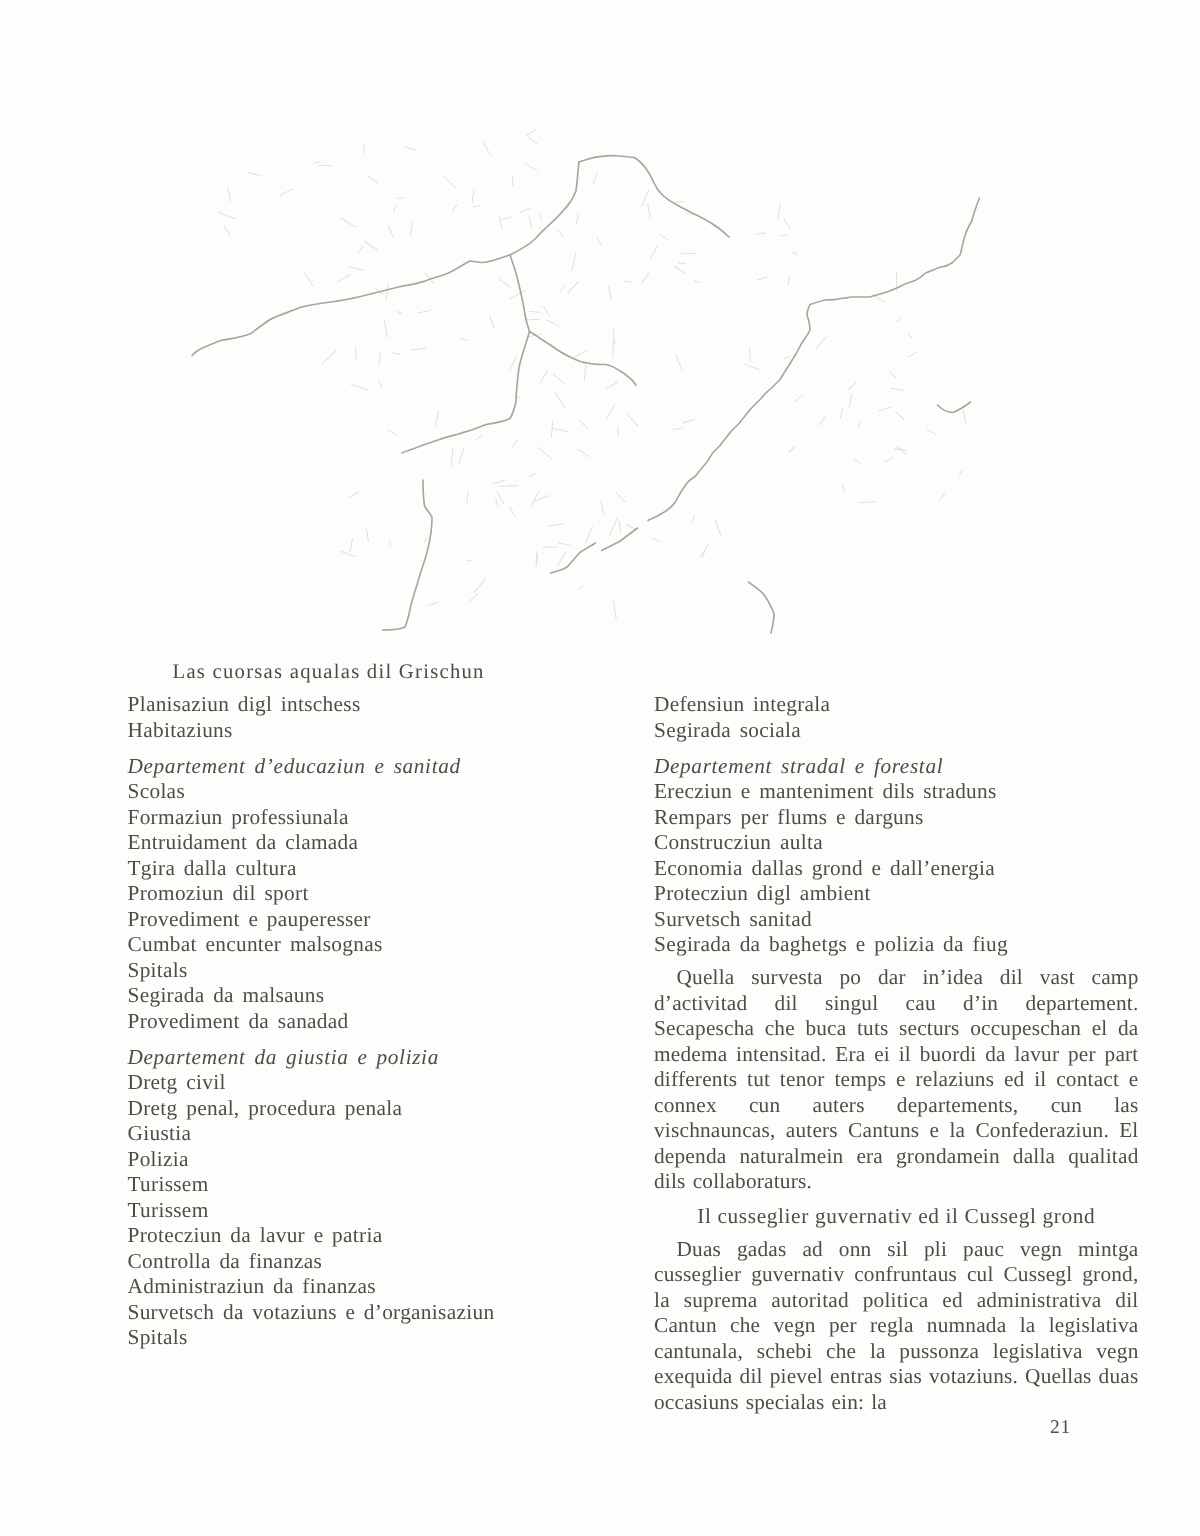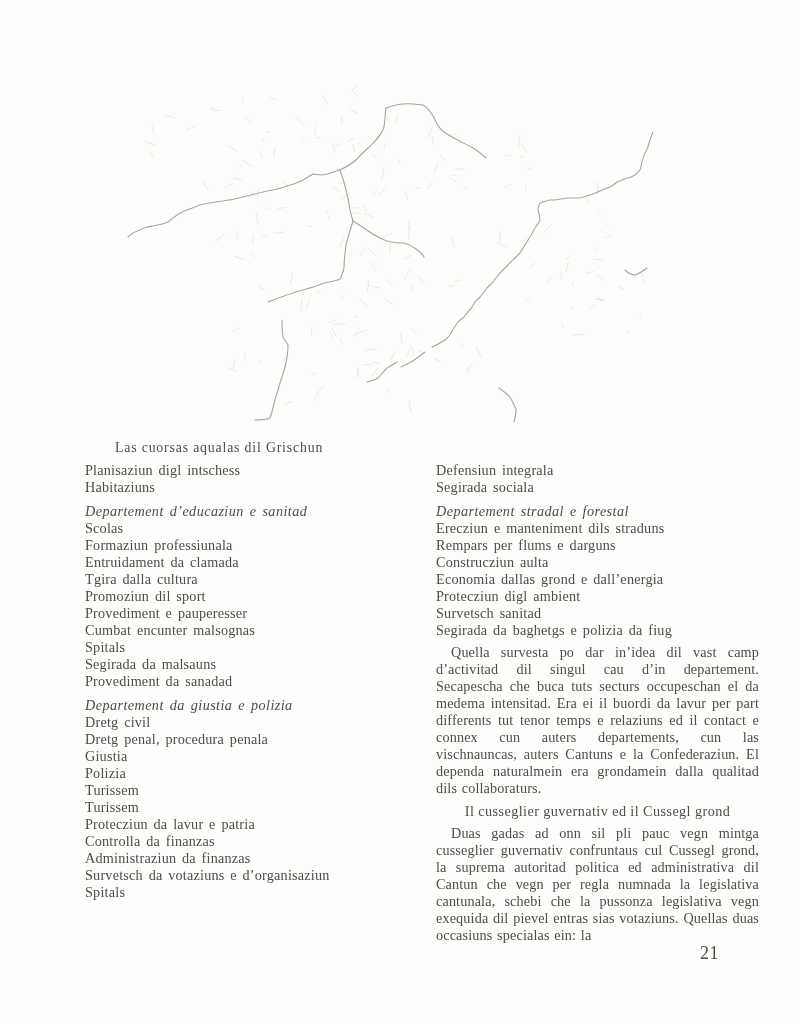--- a/index.html
+++ b/index.html
@@ -29,21 +29,21 @@
     font-style:italic;margin-top:7px;letter-spacing:.03em;word-spacing:2px;
   }
   .para{
     margin:5px 0 0 0;text-align:justify;text-indent:15px;
     letter-spacing:.01em;word-spacing:1px;line-height:17px;
   }
   .subheading{
     text-align:center;margin-top:6px;letter-spacing:.03em;
   }
   .page-number{
-    position:absolute;left:700px;top:943px;font-size:18px;letter-spacing:.5px;
+    position:absolute;left:700px;top:943px;font-size:13px;letter-spacing:.5px;
   }
 </style>
 </head>
 <body>
 
 <div class="page">
 
   <svg class="map" viewBox="0 0 800 440" width="800" height="440" aria-hidden="true">
     <g id="tributaries" class="tribs">
         <line x1="195.2" y1="125.9" x2="186.2" y2="130.4"></line>

